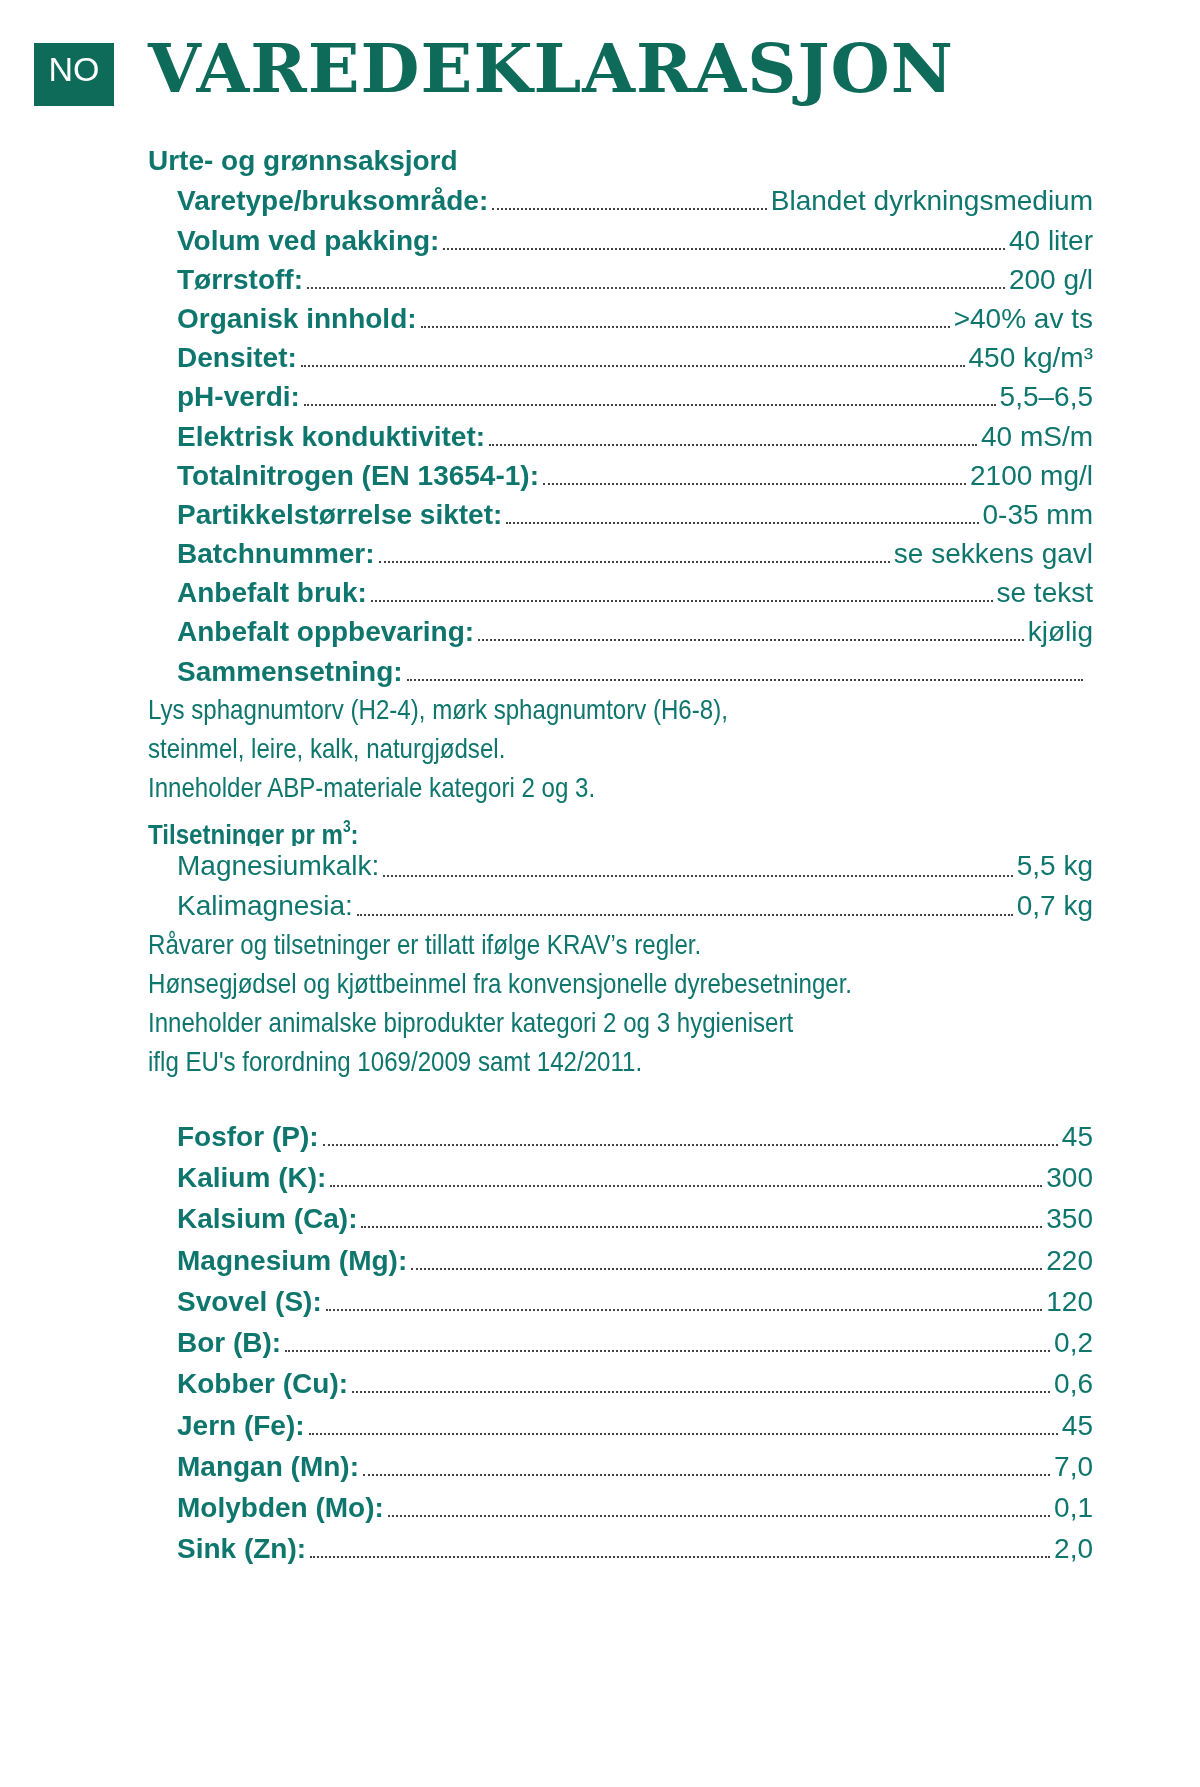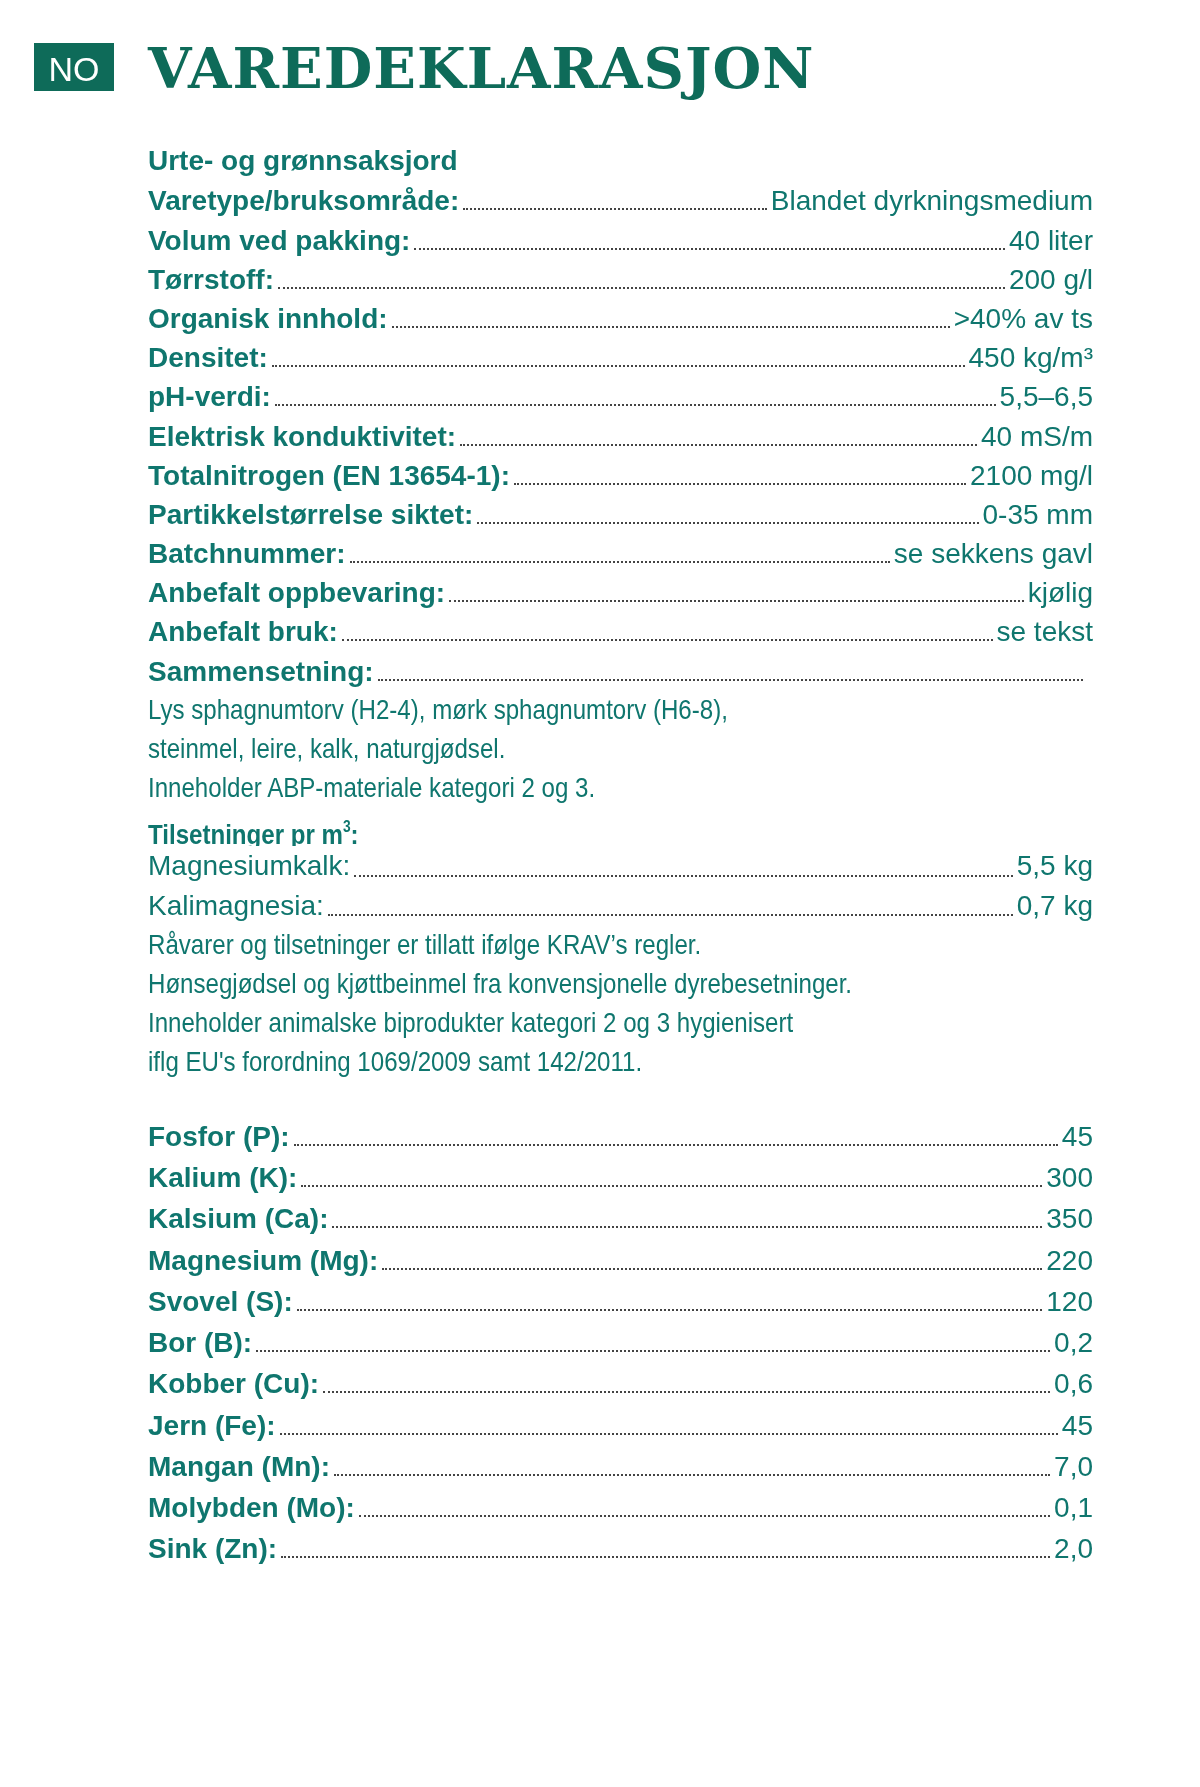--- a/index.html
+++ b/index.html
@@ -1,40 +1,40 @@
 <!DOCTYPE html>
 <html><head>
 <meta charset="utf-8">
 <style>
   html, body { margin: 0; padding: 0; background: #ffffff; }
   body { width: 1200px; height: 1787px; position: relative; overflow: hidden; }
   .header { position: absolute; left: 0; top: 0; width: 1200px; height: 120px; }
   .badge {
-    position: absolute; left: 34px; top: 43px; width: 80px; height: 48px;
+    position: absolute; left: 34px; top: 43px; width: 80px; height: 63px;
     background: #0e6b59; color: #ffffff;
     font-family: "Liberation Sans", sans-serif; font-size: 34px; line-height: 52px;
     text-align: center; letter-spacing: 0px;
   }
   .title {
     position: absolute; left: 148px; top: 28px; height: 80px;
-    font-family: "DejaVu Serif", serif; font-weight: bold; font-size: 56px;
+    font-family: "DejaVu Serif", serif; font-weight: bold; font-size: 68px;
     line-height: 80px; color: #0e6b59; letter-spacing: 1px;
     transform: scaleX(1.0); transform-origin: left center; white-space: nowrap;
   }
   .content {
     position: absolute; left: 148px; top: 141px; width: 945px;
     font-family: "Liberation Sans", sans-serif; color: #0f766e;
   }
   .row {
     display: flex; align-items: baseline; height: 39.2px; line-height: 39.2px;
     font-size: 28px; white-space: nowrap; overflow: hidden;
   }
   .block2 .row { height: 41.25px; line-height: 41.25px; }
   .b { font-weight: bold; }
-  .lbl { flex: 0 0 auto; }
+  .lbl { flex: 0 0 auto; margin-left: 29px; }
   .dotwrap { flex: 1 1 auto; display: flex; align-items: flex-end; height: 100%; padding-bottom: 9px; box-sizing: border-box; margin: 0 4px; }
   .dotwrap span { display: block; width: 100%; border-bottom: 2px dotted #444; }
   .val { flex: 0 0 auto; font-weight: normal; }
   .narrow { display: inline-block; transform: scaleX(0.86); transform-origin: left center; }
   .plain { font-weight: normal; align-items: flex-end; }
   .spacer { height: 32px; }
   .sub { position: relative; top: 7px; font-size: 28px; }
   .sup { font-size: 16px; vertical-align: 12px; }
   .shortdots { margin-right: 10px; }
 </style>
@@ -116,32 +116,32 @@
         <span class="val">0-35 mm</span>
       </div>
     <div class="row b">
         <span class="lbl">Batchnummer:</span>
         <div class="dotwrap">
           <span></span>
         </div>
         <span class="val">se sekkens gavl</span>
       </div>
     <div class="row b">
+        <span class="lbl">Anbefalt bruk:</span>
+        <div class="dotwrap">
+          <span></span>
+        </div>
+        <span class="val">se tekst</span>
+      </div>
+    <div class="row b">
         <span class="lbl">Anbefalt oppbevaring:</span>
         <div class="dotwrap">
           <span></span>
         </div>
         <span class="val">kjølig</span>
-      </div>
-    <div class="row b">
-        <span class="lbl">Anbefalt bruk:</span>
-        <div class="dotwrap">
-          <span></span>
-        </div>
-        <span class="val">se tekst</span>
       </div>
 
     <div class="row b">
         <span class="lbl">Sammensetning:</span>
         <div class="dotwrap shortdots">
           <span></span>
         </div>
       </div>
     <div class="row plain">
         <span class="narrow">Lys sphagnumtorv (H2-4), mørk sphagnumtorv (H6-8),</span>

